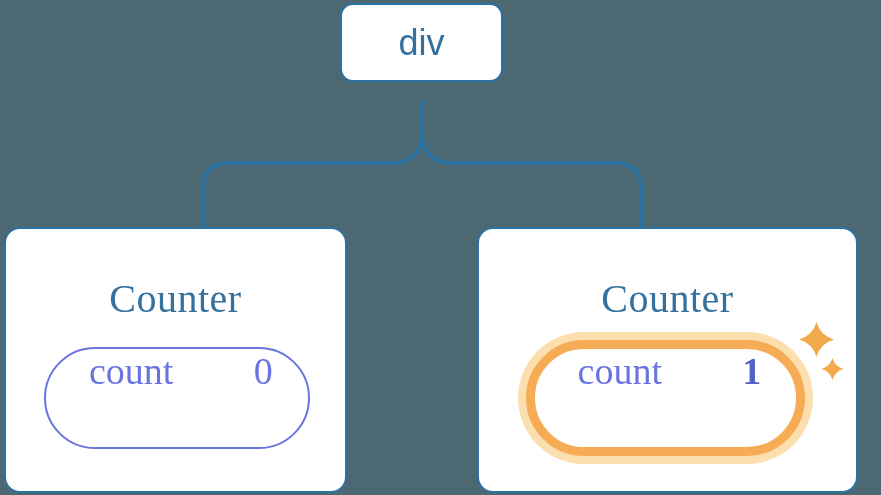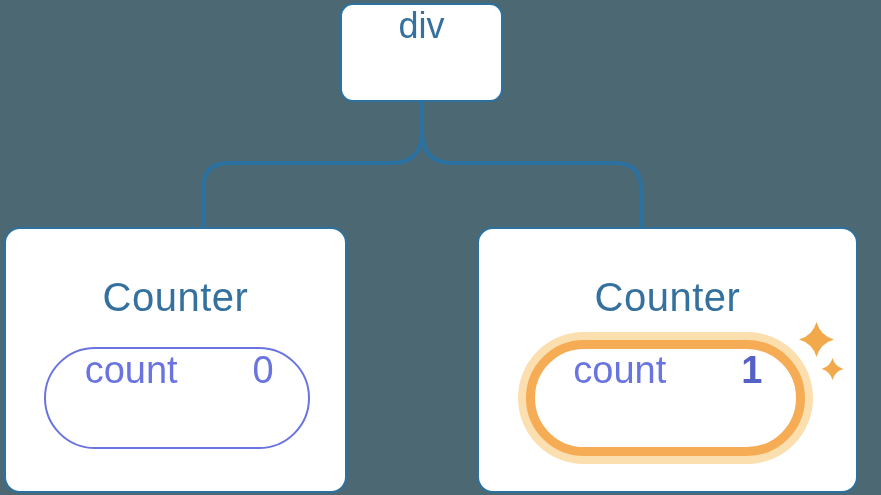--- a/index.html
+++ b/index.html
@@ -33,41 +33,42 @@
   }
   .connectors path {
     fill: none;
     stroke: var(--line-blue);
     stroke-width: 4;
   }
 
   .node-root {
     position: absolute;
     left: 340px; top: 3px;
-    width: 163px; height: 99px;
+    width: 163px; height: 79px;
     background: var(--node-fill);
     border: 2.5px solid var(--line-blue);
     border-radius: 13px;
     display: flex;
-    align-items: flex-start;
+    align-items: center;
     justify-content: center;
   }
   .node-root .node-label {
     font-size: 36px;
     color: var(--title-text);
     font-weight: 400;
   }
 
   .card {
     position: absolute;
     top: 227px;
     height: 266px;
     background: var(--node-fill);
     border: 2.5px solid var(--line-blue);
     border-radius: 16px;
+    font-family: Liberation Serif, serif;
   }
   .card-left  { left: 4px;   width: 343px; }
   .card-right { left: 477px; width: 381px; }
 
   .card-title {
     margin-top: 46px;
     text-align: center;
     font-size: 40px;
     font-weight: 500;
     color: var(--title-text);

